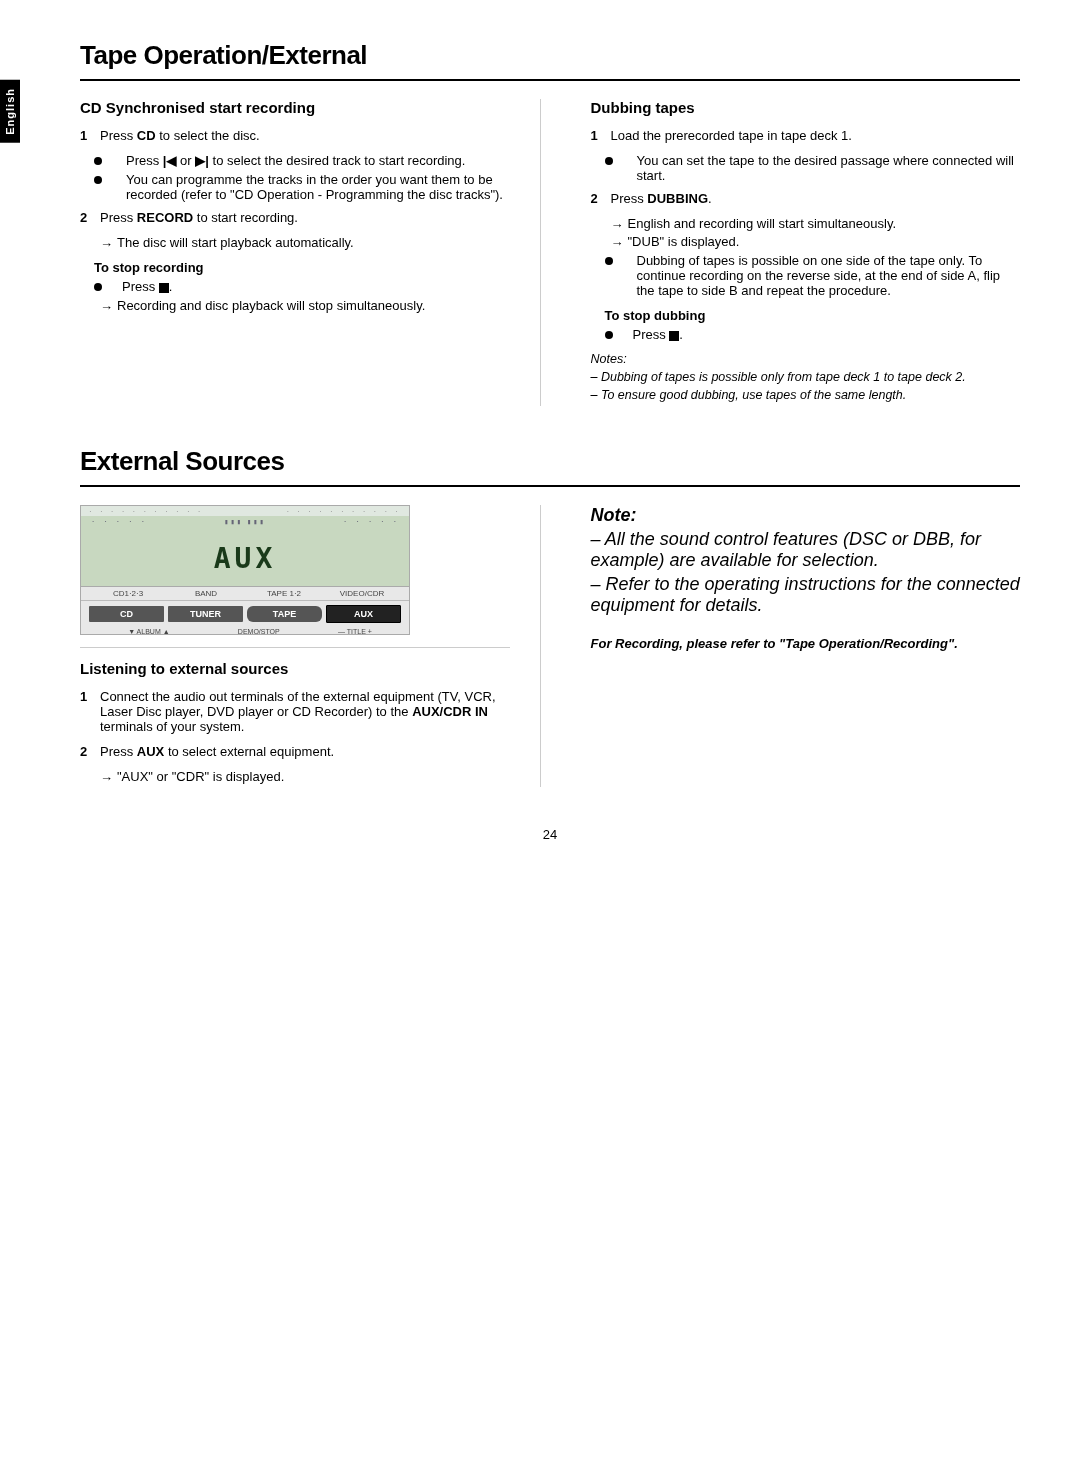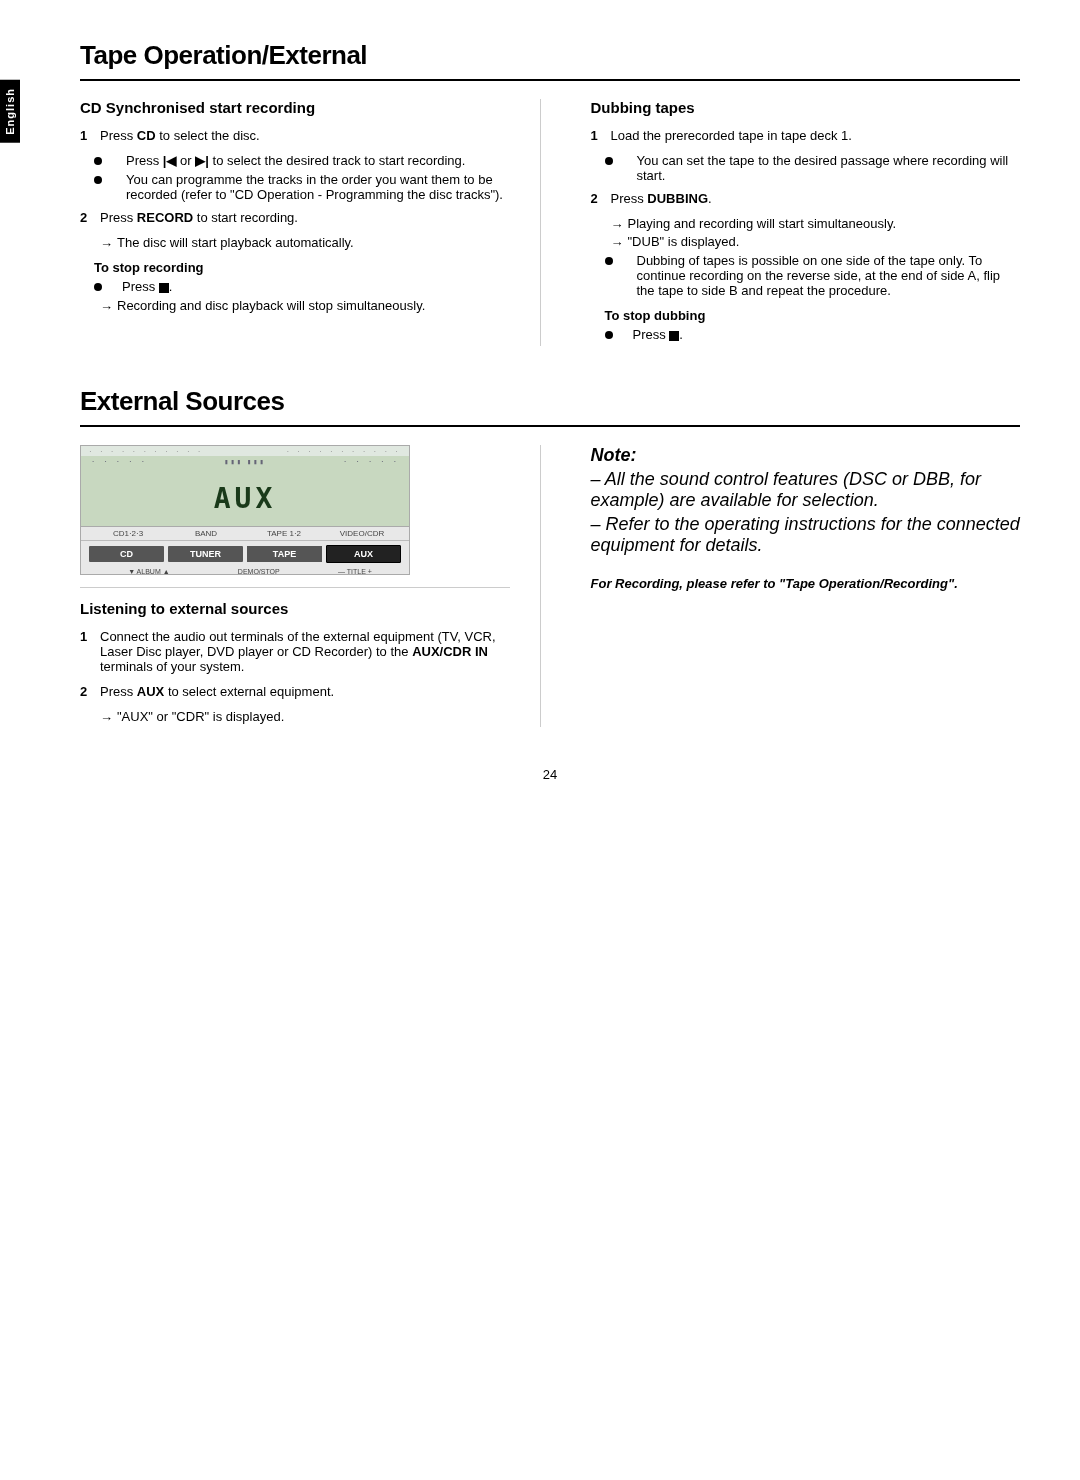--- a/index.html
+++ b/index.html
@@ -268,52 +268,57 @@
         <ol class="step-list">
           <li>
             <span class="step-num">1</span>
             <span>Load the prerecorded tape in tape deck 1.</span>
           </li>
         </ol>
 
         <ul class="bullet-list">
           <li>
             <span class="bullet-dot"></span>
-            <span>You can set the tape to the desired passage where recording will start.</span>
+            <span>You can set the tape to the desired passage where connected will start.</span>
           </li>
         </ul>
 
         <ol class="step-list">
           <li>
             <span class="step-num">2</span>
             <span>Press <span class="inline-bold">DUBBING</span>.</span>
           </li>
         </ol>
         <div class="arrow-bullet">
           <span class="arrow">→</span>
-          <span>Playing and recording will start simultaneously.</span>
+          <span>English and recording will start simultaneously.</span>
         </div>
         <div class="arrow-bullet">
           <span class="arrow">→</span>
           <span>"DUB" is displayed.</span>
         </div>
 
         <ul class="bullet-list">
           <li>
             <span class="bullet-dot"></span>
             <span>Dubbing of tapes is possible on one side of the tape only. To continue recording on the reverse side, at the end of side A, flip the tape to side B and repeat the procedure.</span>
           </li>
         </ul>
 
         <div class="sub-heading">To stop dubbing</div>
         <div class="stop-bullet">
           <span class="bullet-dot"></span>
           <span class="stop-text">Press <span class="small-square"></span>.</span>
         </div>
 
+        <div class="notes-block">
+          <p><span class="note-label">Notes:</span></p>
+          <p>– Dubbing of tapes is possible only from tape deck 1 to tape deck 2.</p>
+          <p>– To ensure good dubbing, use tapes of the same length.</p>
+        </div>
       </div>
 
     </div>
   </div>
 
   <div class="ext-sources-section">
     <h1 class="section-title">External Sources</h1>
     <hr class="section-divider">
 
     <div class="ext-two-col">
@@ -349,21 +354,21 @@
           </div>
 
           <div style="display:flex; padding:4px 8px; background:#e8e8e8; gap:4px; align-items:center;">
             <div style="flex:1; text-align:center;">
               <div style="background:#555; color:#fff; font-size:9px; font-weight:bold; padding:3px 0; border-radius:1px;">CD</div>
             </div>
             <div style="flex:1; text-align:center;">
               <div style="background:#555; color:#fff; font-size:9px; font-weight:bold; padding:3px 0; border-radius:1px;">TUNER</div>
             </div>
             <div style="flex:1; text-align:center;">
-              <div style="background:#555; color:#fff; font-size:9px; font-weight:bold; padding:3px 0; border-radius:0;">TAPE</div>
+              <div style="background:#555; color:#fff; font-size:9px; font-weight:bold; padding:3px 0; border-radius:6px;">TAPE</div>
             </div>
             <div style="flex:1; text-align:center;">
               <div style="background:#222; color:#fff; font-size:9px; font-weight:bold; padding:3px 0; border-radius:1px; border:1px solid #000;">AUX</div>
             </div>
           </div>
 
           <div style="display:flex; font-size:7px; color:#444; padding:1px 8px; background:#e8e8e8; gap:4px;">
             <span style="flex:1.3; text-align:center;">▼ ALBUM ▲</span>
             <span style="flex:1; text-align:center;">DEMO/STOP</span>
             <span style="flex:1; text-align:center;">— TITLE +</span>

